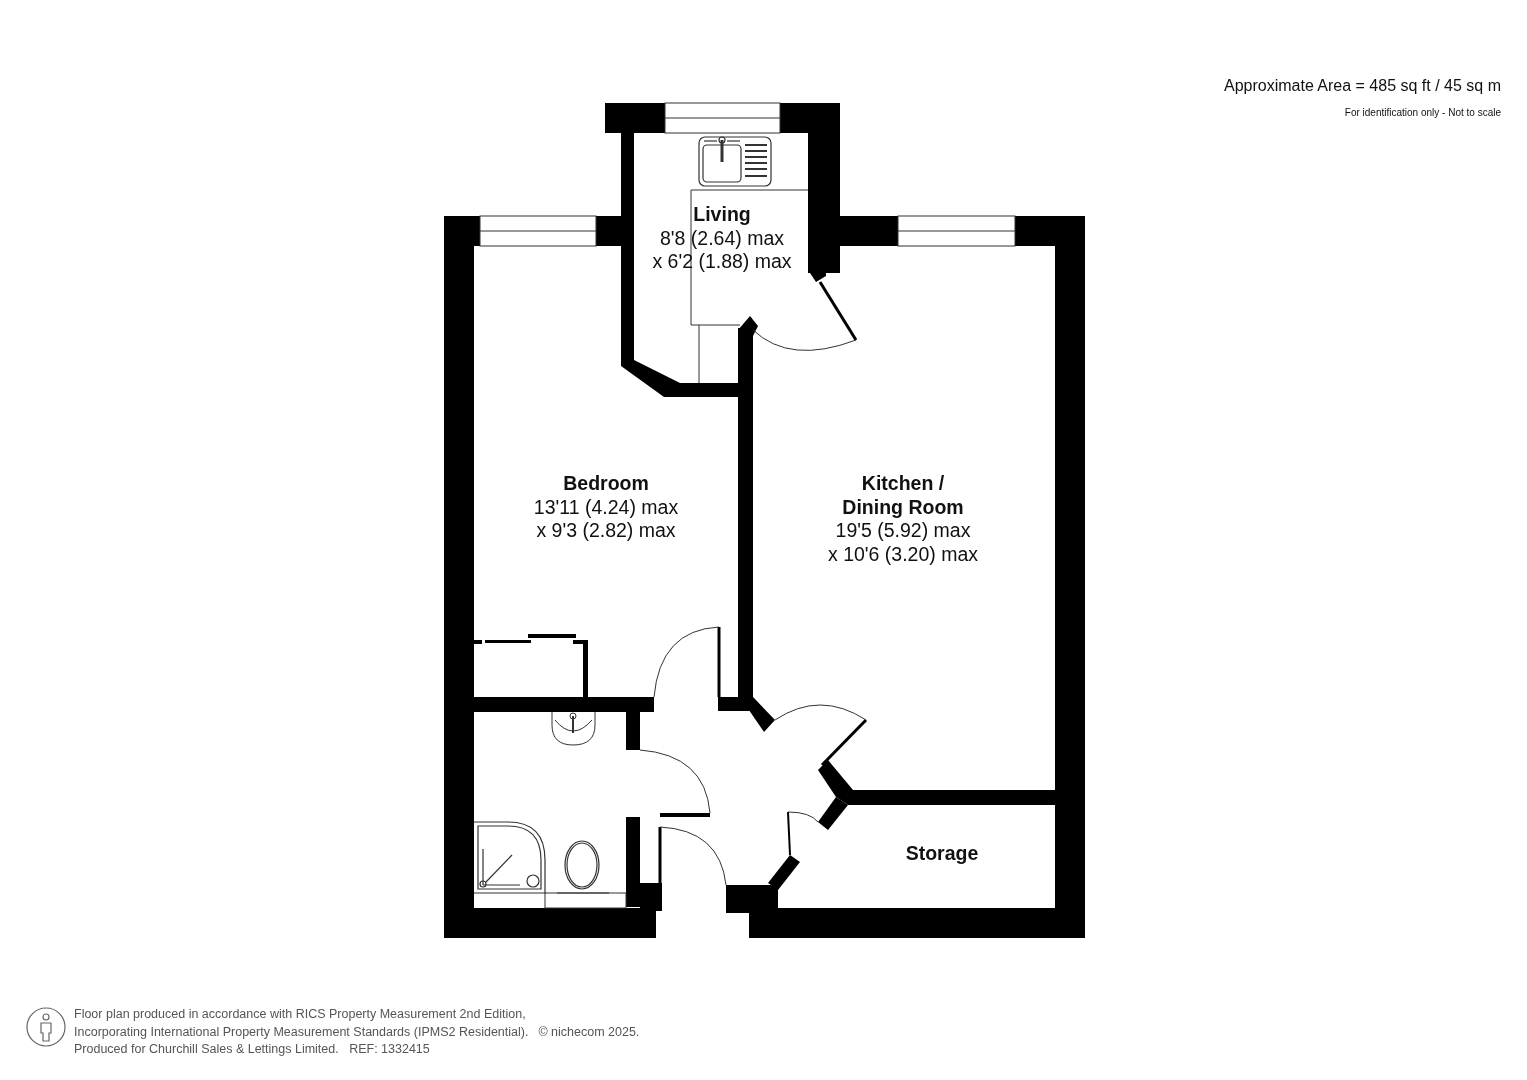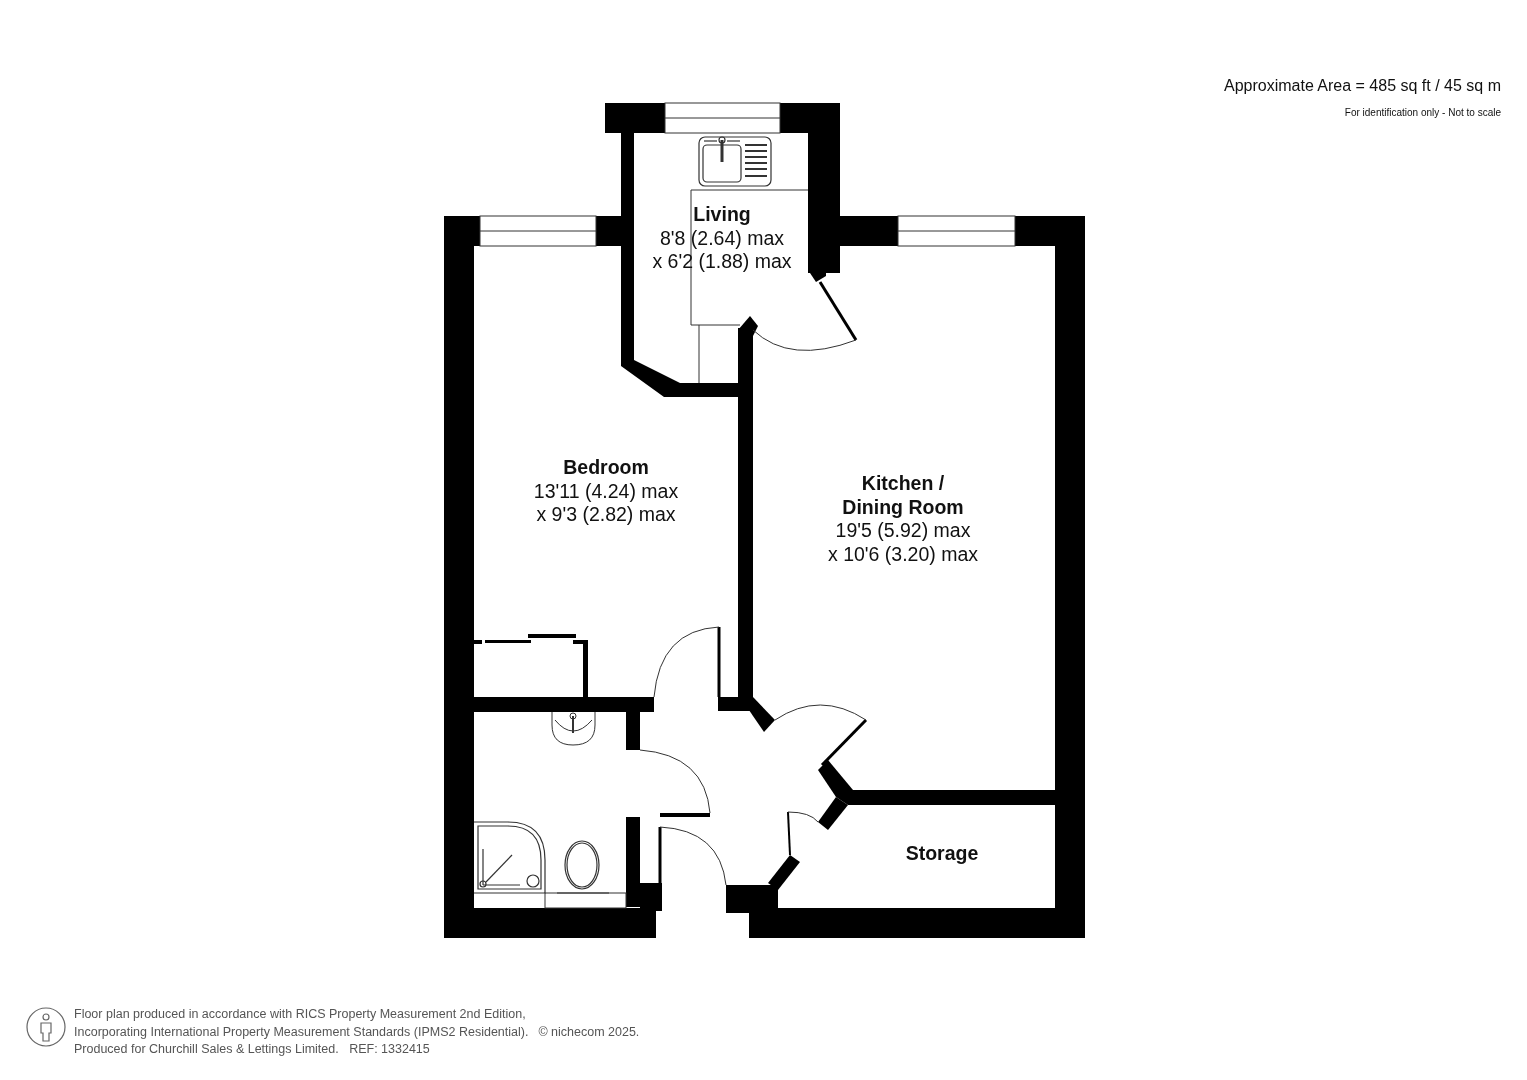--- a/index.html
+++ b/index.html
@@ -161,21 +161,21 @@
     <rect x="545" y="893" width="81" height="15"></rect>
   </g>
 </svg>
 
 <div class="room-label" style="left:722px; top:203px;">
   <span class="name">Living</span>
   <span class="dim">8'8 (2.64) max</span>
   <span class="dim">x 6'2 (1.88) max</span>
 </div>
 
-<div class="room-label" style="left:606px; top:456px;">
+<div class="room-label" style="left:606px; top:472px;">
   <span class="name">Bedroom</span>
   <span class="dim">13'11 (4.24) max</span>
   <span class="dim">x 9'3 (2.82) max</span>
 </div>
 
 <div class="room-label" style="left:903px; top:472px;">
   <span class="name">Kitchen /</span>
   <span class="name">Dining Room</span>
   <span class="dim">19'5 (5.92) max</span>
   <span class="dim">x 10'6 (3.20) max</span>

